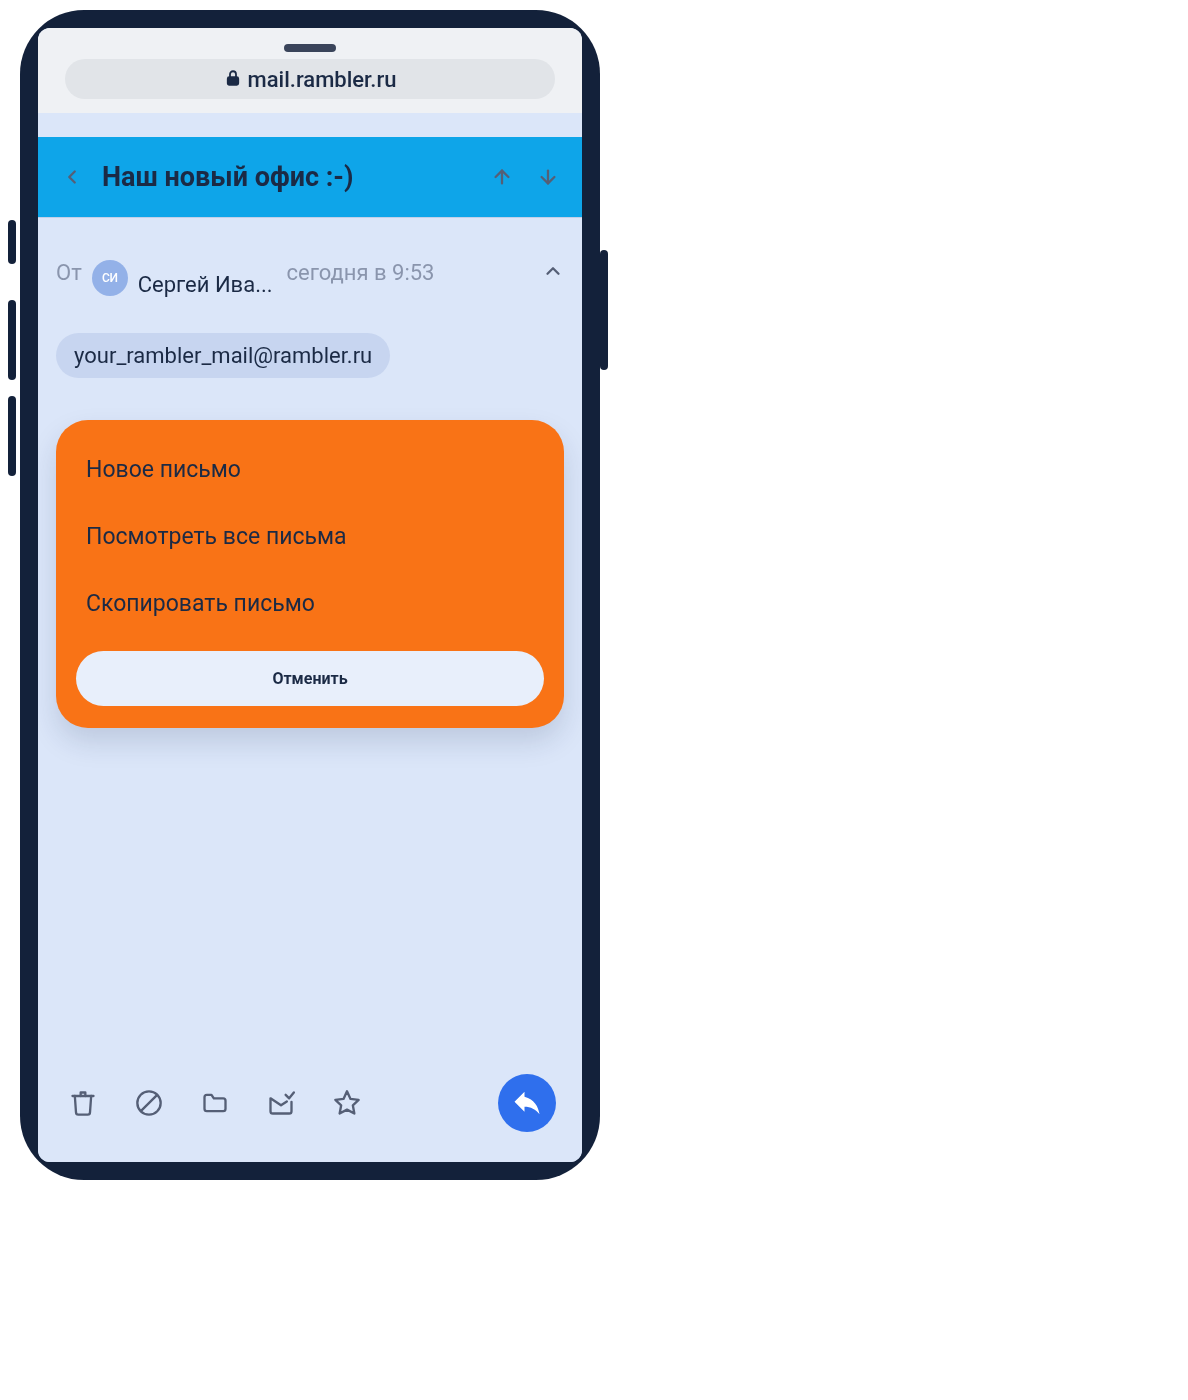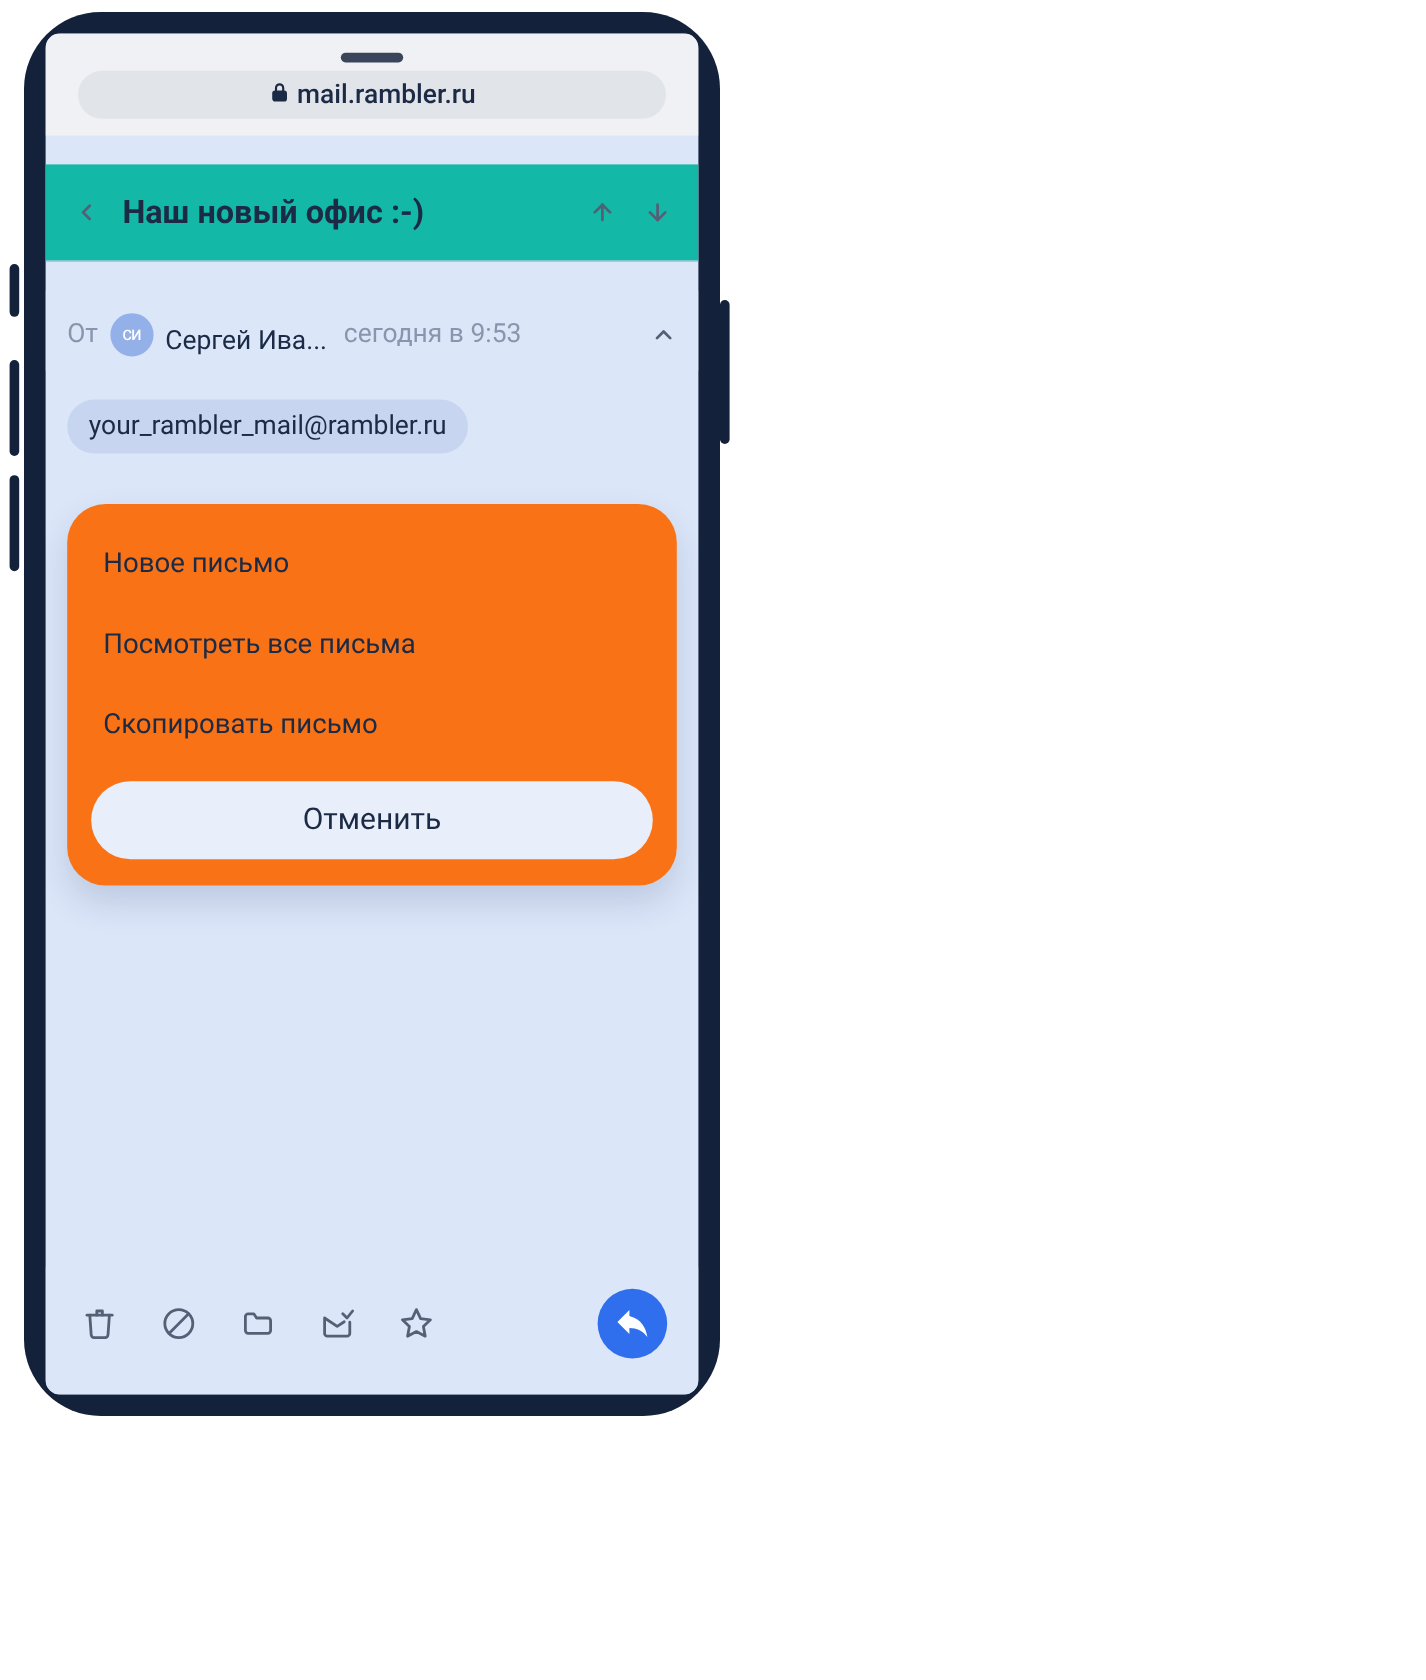--- a/index.html
+++ b/index.html
@@ -67,34 +67,34 @@
       width: 490px;
       display: flex;
       align-items: center;
       justify-content: center;
       gap: 6px;
       color: #1b2a45;
       font-size: 22px;
       font-weight: 500;
     }
     .header {
-      background: #14b8a6;
+      background: #0ea5e9;
       padding: 24px 18px 24px 18px;
       display: flex;
       align-items: center;
       gap: 14px;
       border-bottom: 1px solid #c2d0e8;
     }
     .h-title { flex: 1; color: #1b2a45; font-weight: 700; font-size: 27px; }
     .h-icon { color: #555f76; display: flex; align-items: center; justify-content: center; width: 32px; height: 32px; cursor: pointer; }
     .from-row {
       background: #dbe6f9;
       padding: 18px 18px 12px 18px;
       display: flex;
-      align-items: center;
+      align-items: flex-start;
       gap: 10px;
       font-size: 22px;
     }
     .from-label { color: #8a95ad; }
     .avatar {
       width: 36px; height: 36px; border-radius: 50%;
       background: #93b1e8; color: #fff;
       display: flex; align-items: center; justify-content: center;
       font-size: 12px; font-weight: 500;
       letter-spacing: -0.5px;
@@ -121,22 +121,22 @@
     .popup-item {
       padding: 20px 20px;
       color: #1b2a45;
       font-size: 23px;
       cursor: pointer;
     }
     .popup-cancel {
       margin: 14px 10px 0 10px;
       background: #e8effb;
       color: #1b2a45;
-      font-size: 25px;
-      font-weight: 400;
+      font-size: 16px;
+      font-weight: 700;
       text-align: center;
       padding: 18px;
       border-radius: 50px;
       cursor: pointer;
     }
     .bottom-bar {
       margin-top: auto;
       background: #dbe6f9;
       padding: 18px 26px 30px 26px;
       display: flex;

